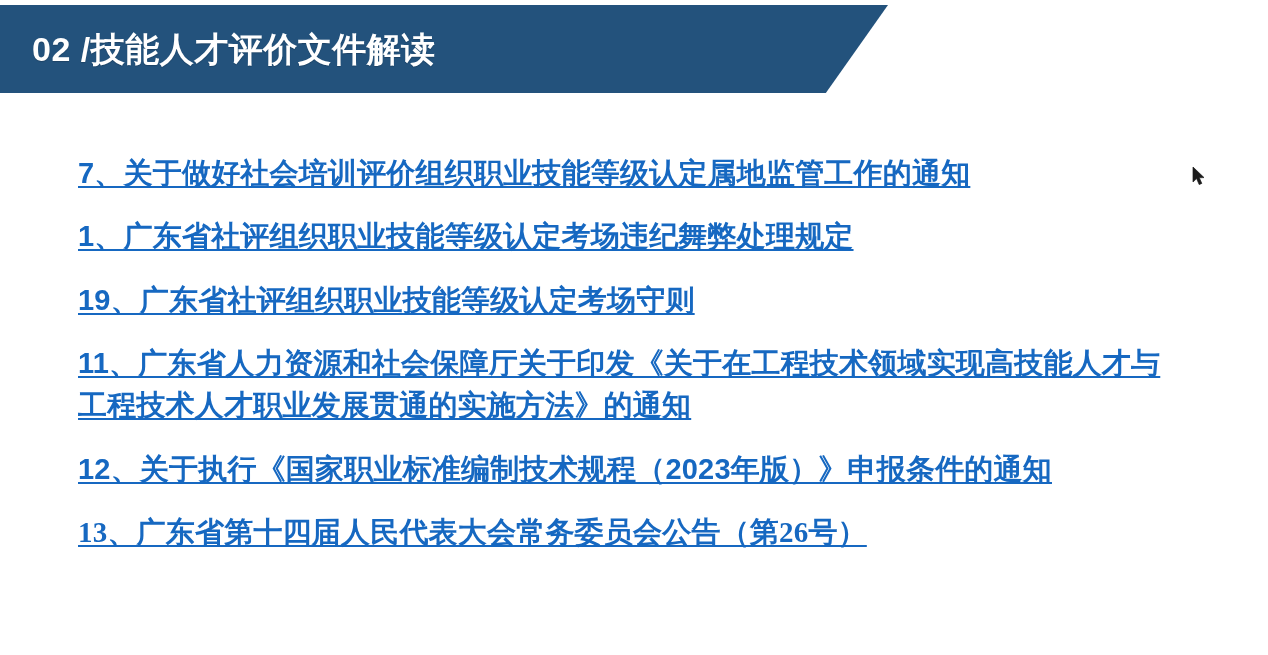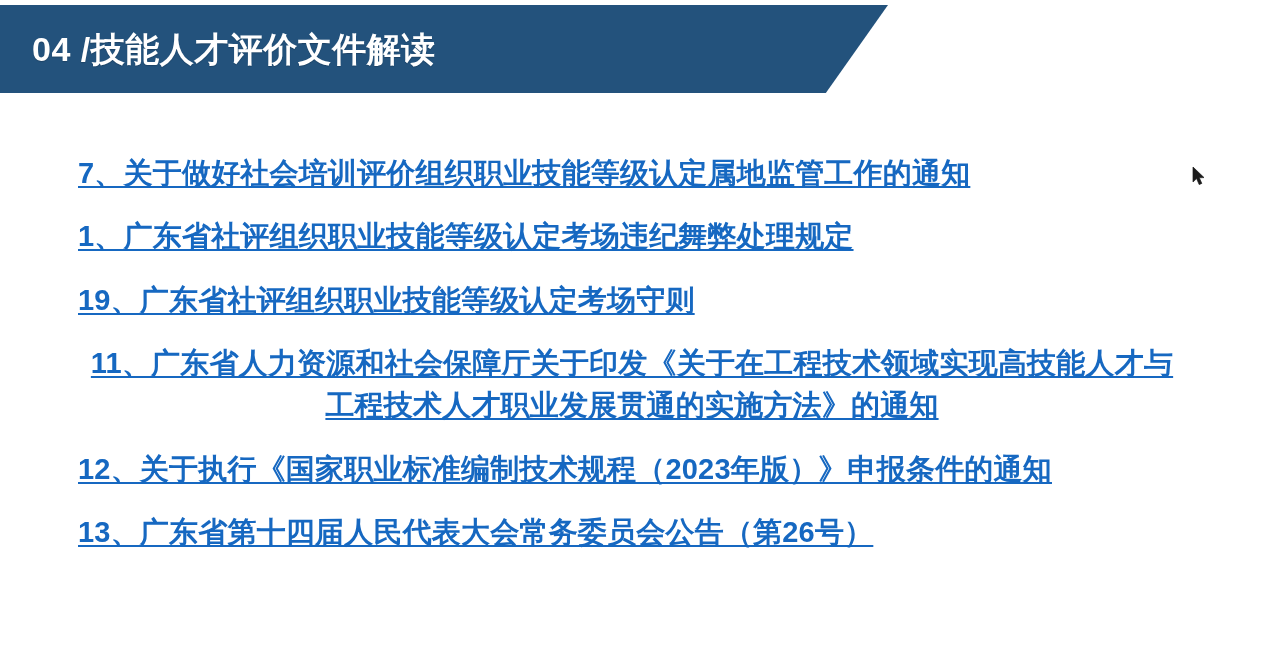--- a/index.html
+++ b/index.html
@@ -73,24 +73,24 @@
     text-decoration-thickness: 2px;
     line-height: 1.46;
     margin-bottom: 21px;
     letter-spacing: 0.2px;
     cursor: pointer;
     white-space: normal;
     word-break: break-all;
   }
   .link-item:last-child {
     margin-bottom: 0;
+    font-family: Liberation Serif, serif;
   }
   .link-item.wrap {
     width: 1108px;
-    text-align: center;
   }
 
   
   .corner-logo {
     position: absolute;
     right: 6px;
     bottom: -26px;
     color: #22527a;
     font-size: 46px;
     font-weight: bold;
@@ -112,21 +112,21 @@
     pointer-events: none;
   }
 </style>
 </head>
 <body>
 
 <div id="slide">
 
   <div class="header-banner">
     <div class="header-banner-inner">
-      <div class="header-title">04 /技能人才评价文件解读</div>
+      <div class="header-title">02 /技能人才评价文件解读</div>
     </div>
   </div>
 
   <div class="link-list">
     <a class="link-item" href="#">7、关于做好社会培训评价组织职业技能等级认定属地监管工作的通知</a>
     <a class="link-item" href="#">1、广东省社评组织职业技能等级认定考场违纪舞弊处理规定</a>
     <a class="link-item" href="#">19、广东省社评组织职业技能等级认定考场守则</a>
     <a class="link-item wrap" href="#">11、广东省人力资源和社会保障厅关于印发《关于在工程技术领域实现高技能人才与工程技术人才职业发展贯通的实施方法》的通知</a>
     <a class="link-item" href="#">12、关于执行《国家职业标准编制技术规程（2023年版）》申报条件的通知</a>
     <a class="link-item" href="#">13、广东省第十四届人民代表大会常务委员会公告（第26号）</a>

